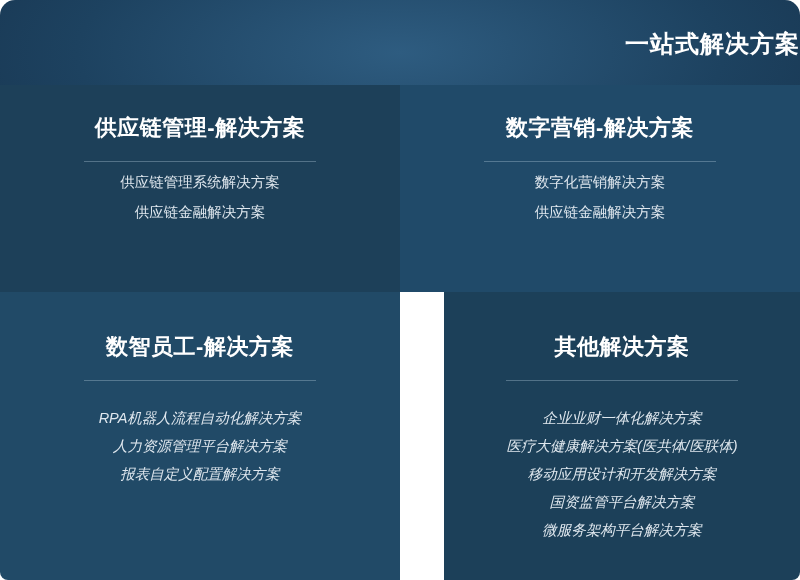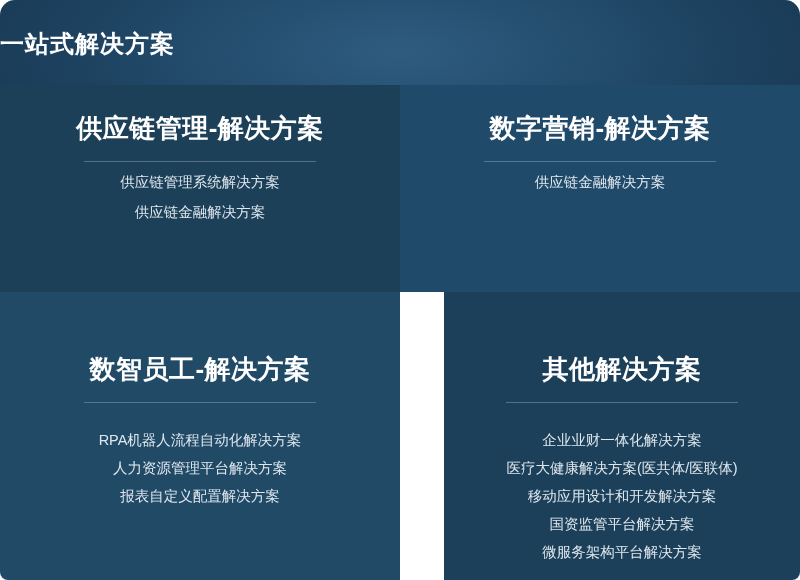--- a/index.html
+++ b/index.html
@@ -25,21 +25,21 @@
     border-radius:15px 15px 8px 8px;
     overflow:hidden;
     display:flex;flex-direction:column;
   }
   .panel-header{
     height:85px;flex:0 0 85px;
     background:radial-gradient(ellipse 620px 240px at 50% 62%,
       var(--header-grad-center) 0%,
       var(--header-grad-mid) 52%,
       var(--header-grad-edge) 100%);
-    display:flex;align-items:center;justify-content:flex-start;
+    display:flex;align-items:center;justify-content:flex-end;
   }
   .panel-header h1{
     color:var(--title-color);
     font-size:24px;font-weight:bold;
     letter-spacing:1px;
     line-height:1;
     padding-top:2px;
   }
   .grid{
     flex:1 1 auto;
@@ -47,33 +47,33 @@
     grid-template-columns:400px 400px;
     grid-template-rows:207px 288px;
   }
   .tile{ text-align:center; }
   .tile.tl{background:var(--tile-tl);}
   .tile.tr{background:var(--tile-tr);}
   .tile.bl{background:var(--tile-bl);}
   .tile.br{background:var(--tile-br);margin-left:44px;}
   .tile-title{
     color:var(--title-color);
-    font-size:26px;font-weight:bold;
+    font-size:22px;font-weight:bold;
     line-height:26px;
     letter-spacing:0.5px;
   }
   .row-top .tile-title{padding-top:30px;}
-  .row-bottom .tile-title{padding-top:64px;}
+  .row-bottom .tile-title{padding-top:42px;}
   .tile-divider{
     width:232px;height:1px;border:none;
     background:var(--divider-color);
     margin:20px auto 0 auto;
   }
   .tile-items{margin-top:10px;}
-  .row-bottom .tile-items{margin-top:27px;}
+  .row-bottom .tile-items{margin-top:27px;font-style:italic;}
   .tile-item{
     color:var(--item-color);
     font-size:14.5px;
     line-height:20px;
     margin-bottom:10px;
     cursor:pointer;
   }
   .row-bottom .tile-item{margin-bottom:8px;}
 </style>
 </head>
@@ -93,20 +93,21 @@
       <div class="tile-items">
         <div class="tile-item">供应链管理系统解决方案</div>
         <div class="tile-item">供应链金融解决方案</div>
       </div>
     </div>
 
     <div class="tile tr row-top">
       <div class="tile-title">数字营销-解决方案</div>
       <hr class="tile-divider">
       <div class="tile-items">
+        <div class="tile-item">数字化营销解决方案</div>
         <div class="tile-item">供应链金融解决方案</div>
       </div>
     </div>
 
     <div class="tile bl row-bottom">
       <div class="tile-title">数智员工-解决方案</div>
       <hr class="tile-divider">
       <div class="tile-items">
         <div class="tile-item">RPA机器人流程自动化解决方案</div>
         <div class="tile-item">人力资源管理平台解决方案</div>

